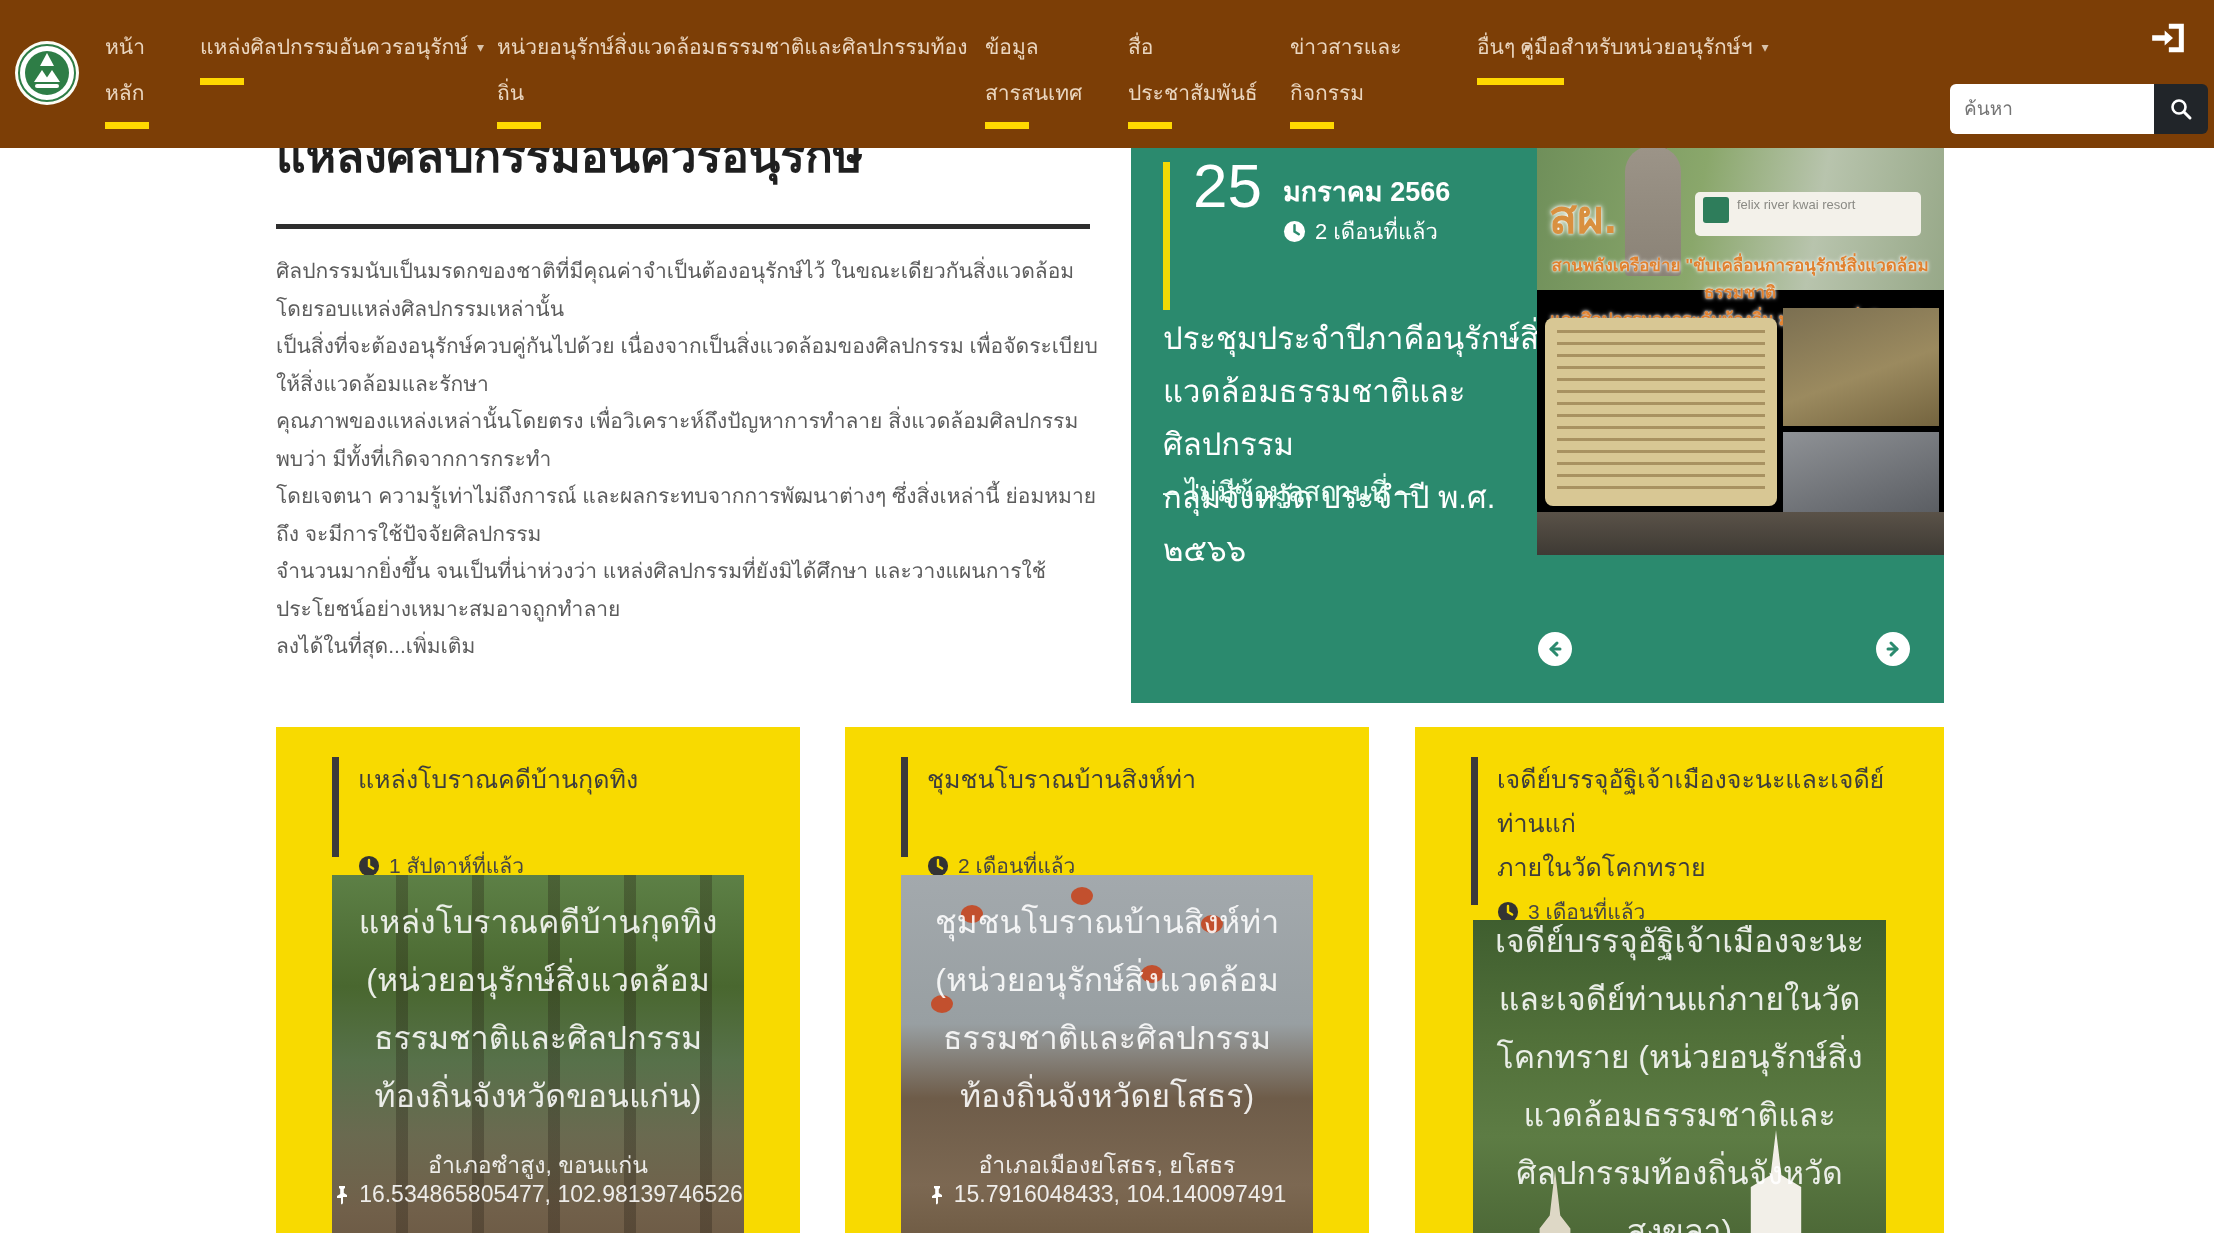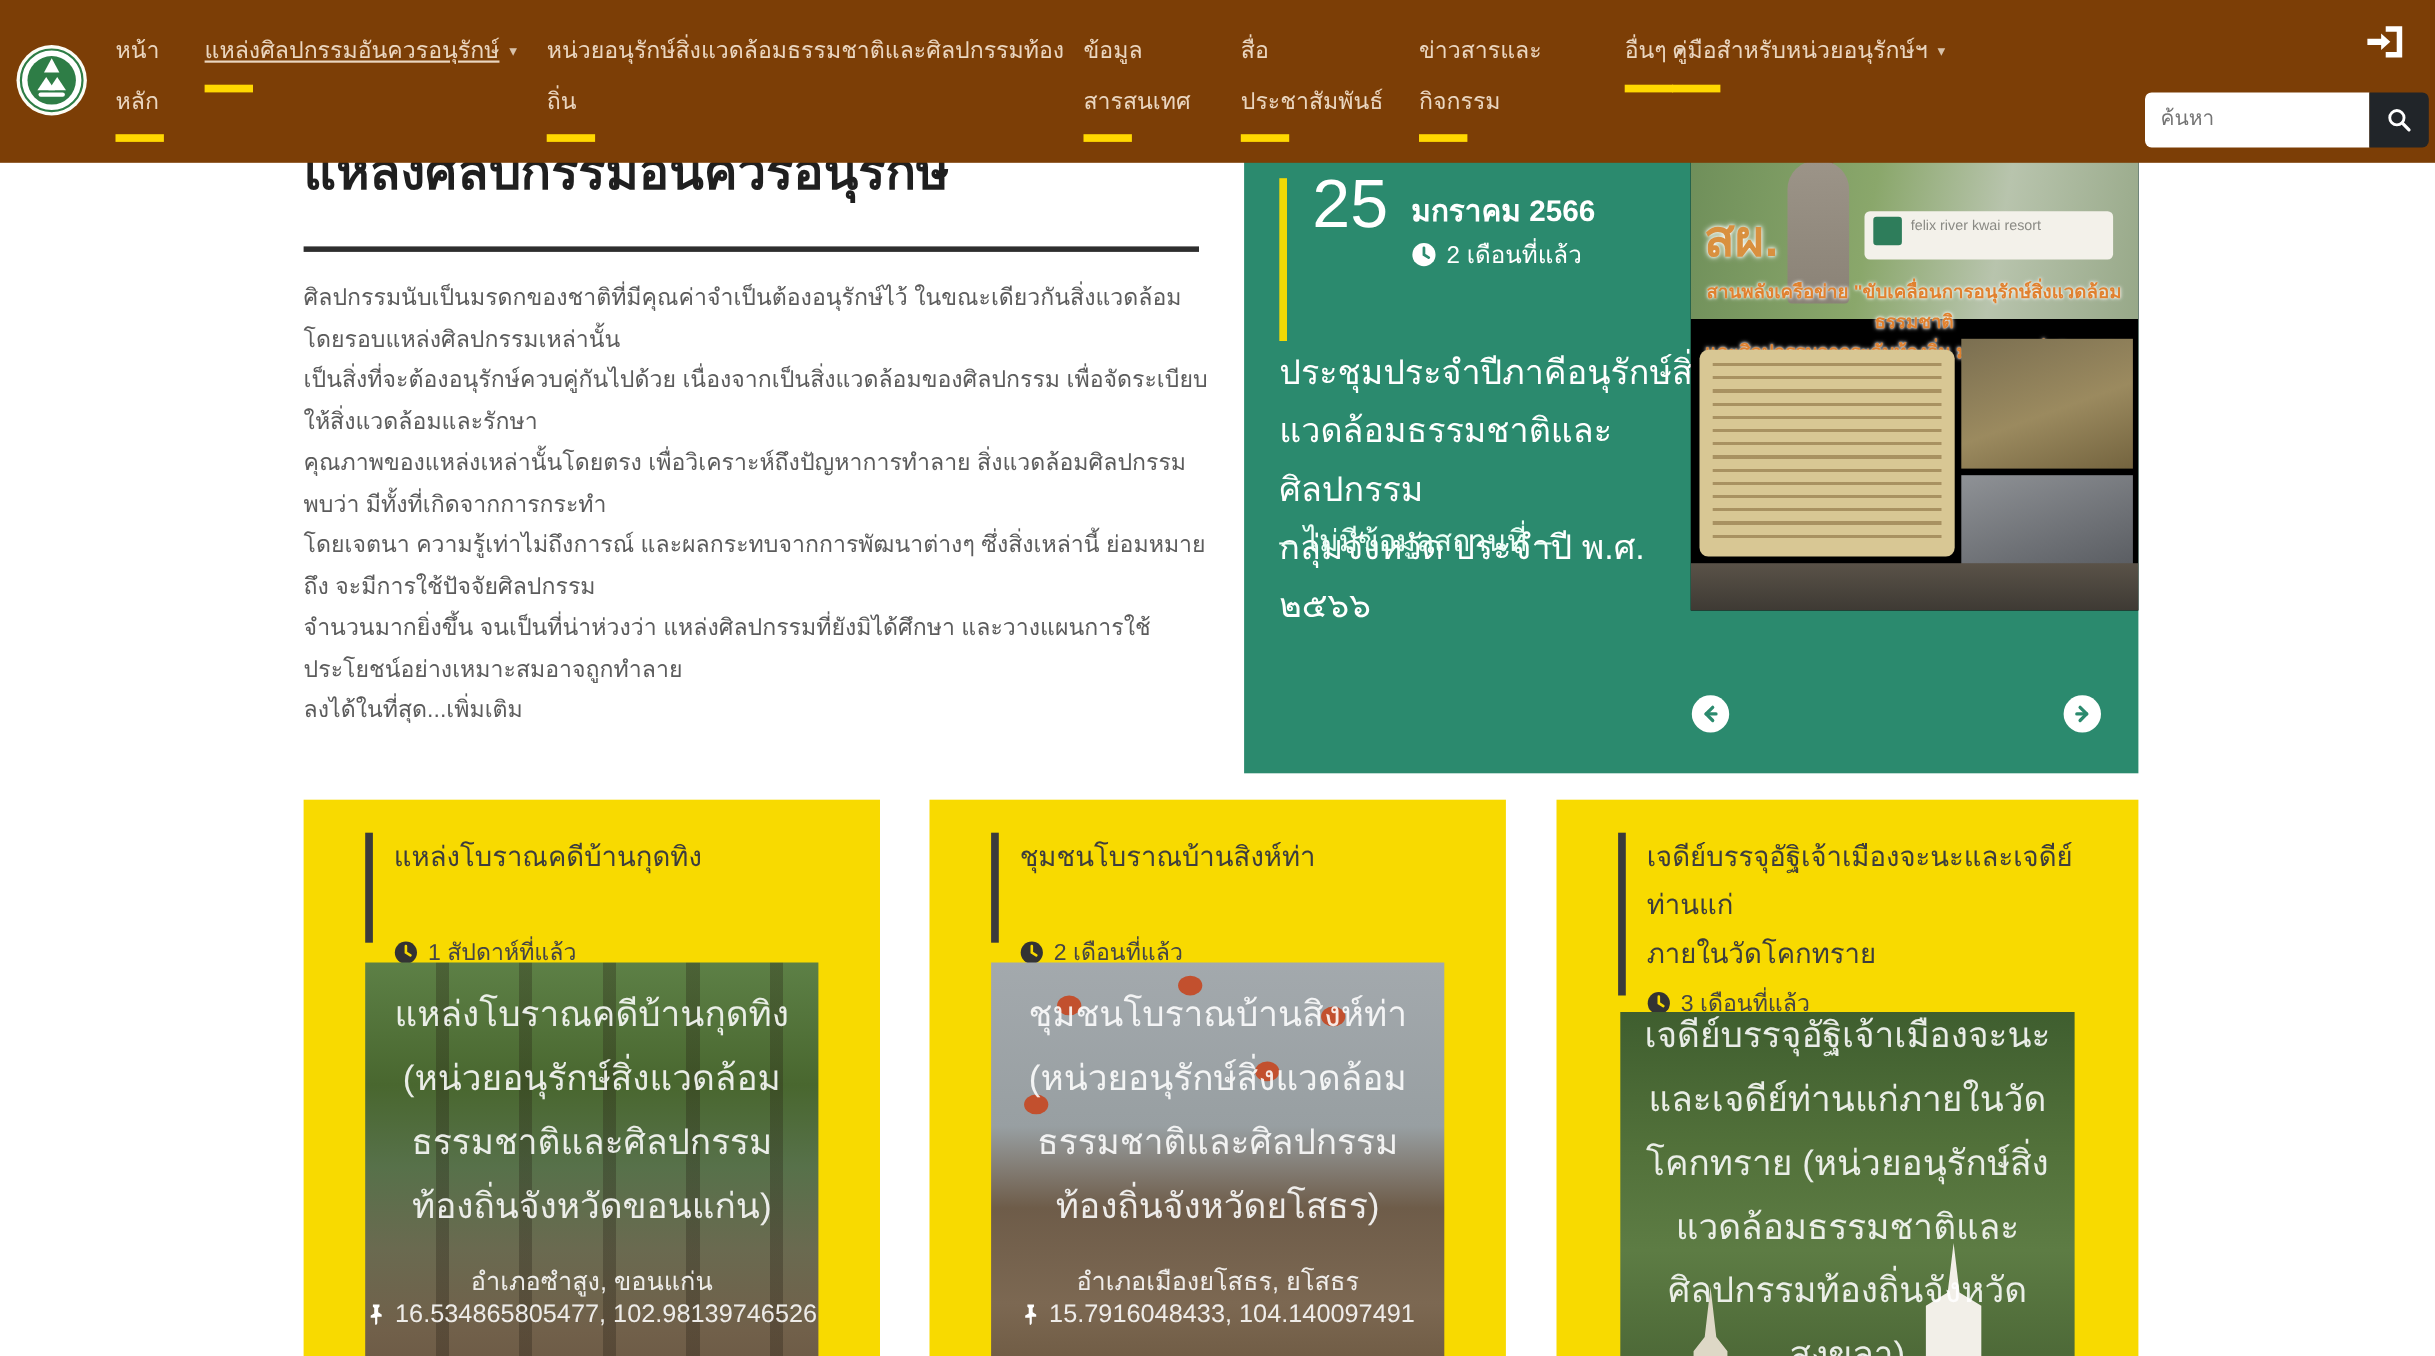--- a/index.html
+++ b/index.html
@@ -94,21 +94,21 @@
     <polygon points="30,42 38,30 46,42" fill="#ffffff"></polygon>
     <rect x="21" y="44" width="24" height="4" rx="2" fill="#ffffff"></rect>
   </svg>
 
   <div class="nav-item" style="left:105px;">
     <span class="nav-line"><span>หน้า</span></span>
     <span class="nav-line"><span>หลัก</span></span>
     <div class="nav-underline"></div>
   </div>
 
-  <div class="nav-item" style="left:186px;text-decoration:underline;">
+  <div class="nav-item" style="left:200px;">
     <span class="nav-line"><span>แหล่งศิลปกรรมอันควรอนุรักษ์</span><span class="caret">▾</span></span>
     <div class="nav-underline"></div>
   </div>
 
   <div class="nav-item" style="left:497px;width:470px;">
     <span class="nav-line"><span>หน่วยอนุรักษ์สิ่งแวดล้อมธรรมชาติและศิลปกรรมท้อง</span></span>
     <span class="nav-line"><span>ถิ่น</span></span>
     <div class="nav-underline"></div>
   </div>
 

